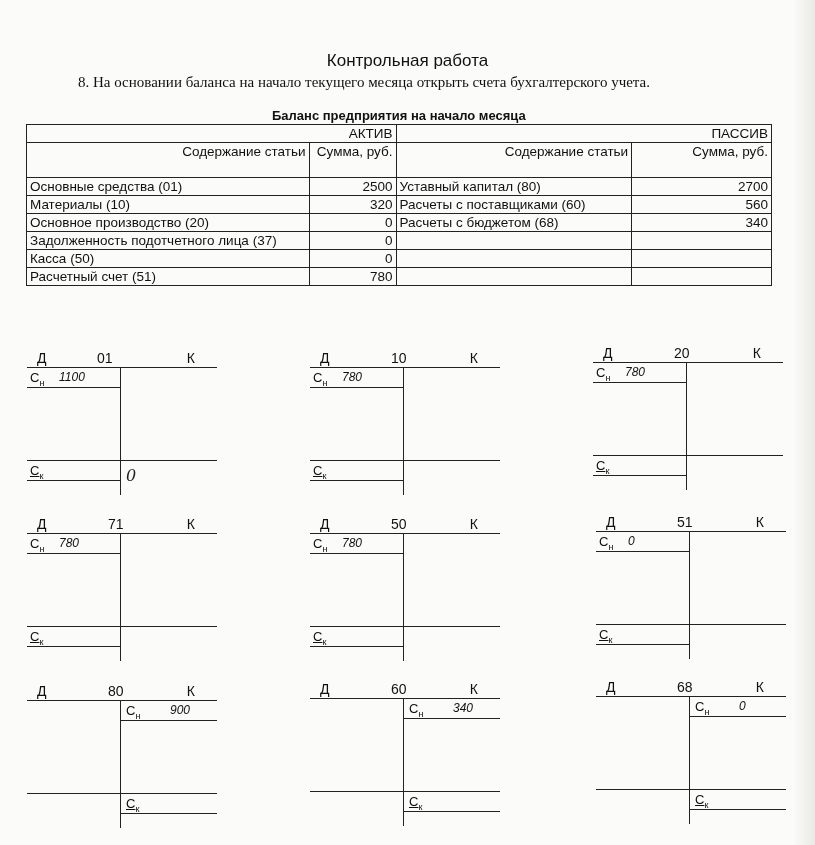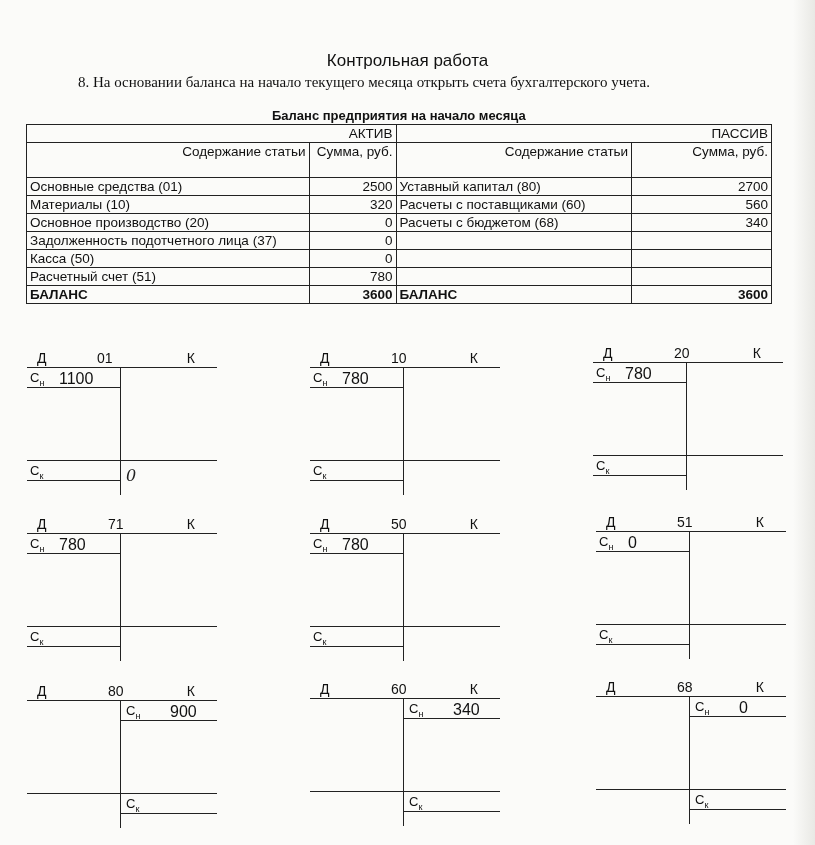--- a/index.html
+++ b/index.html
@@ -13,24 +13,24 @@
   table.bal td.c { text-align:right; }
   table.bal td.b { font-weight:bold; }
   .acct { position:absolute; width:190px; height:150px; font-size:14px; }
   .acct .hl { position:absolute; left:0; right:0; top:17px; border-top:1.5px solid #222; }
   .acct .vl { position:absolute; top:17px; height:128px; border-left:1.5px solid #222; }
   .acct .d { position:absolute; left:10px; top:0; }
   .acct .num { position:absolute; top:0; }
   .acct .k { position:absolute; right:22px; top:0; }
   .acct .sh { position:absolute; top:20px; font-size:13px; }
   .acct .sh sub, .acct .sk sub { font-size:9px; }
-  .acct .shv { position:absolute; top:20px; font-size:16px; }
+  .acct .shv { position:absolute; top:20px; font-size:12px;font-style:italic; }
   .acct .l1 { position:absolute; top:37px; border-top:1px solid #222; }
   .acct .l2 { position:absolute; left:0; right:0; top:110px; border-top:1px solid #222; }
-  .acct .sk { position:absolute; top:113px; font-size:13px; }
+  .acct .sk { position:absolute; top:113px; font-size:13px;text-decoration:underline; }
   .acct .l3 { position:absolute; top:130px; border-top:1px solid #222; }
   .hand { position:absolute; font-family:"DejaVu Serif", serif; font-style:italic; font-size:16px; color:#222; }
 </style>
 </head>
 <body>
 
 <div class="edge"></div>
 
 <div class="title">Контрольная работа</div>
 <div class="task">8. На основании баланса на начало текущего месяца открыть счета бухгалтерского учета.</div>
@@ -83,26 +83,20 @@
     <td class="c">0</td>
     <td></td>
     <td></td>
   </tr>
   <tr>
     <td>Расчетный счет (51)</td>
     <td class="c">780</td>
     <td></td>
     <td></td>
   </tr>
-  <tr>
-    <td class="b">БАЛАНС</td>
-    <td class="c b">3600</td>
-    <td class="b">БАЛАНС</td>
-    <td class="c b">3600</td>
-  </tr>
 </tbody>
   </table>
 
 <div id="accounts">
     <div class="acct" style="left: 27px; top: 350px;">
       <span class="d">Д</span>
       <span class="num" style="left:70px">01</span>
       <span class="k">К</span>
       <div class="hl"></div>
       <div class="vl" style="left:93px"></div>

